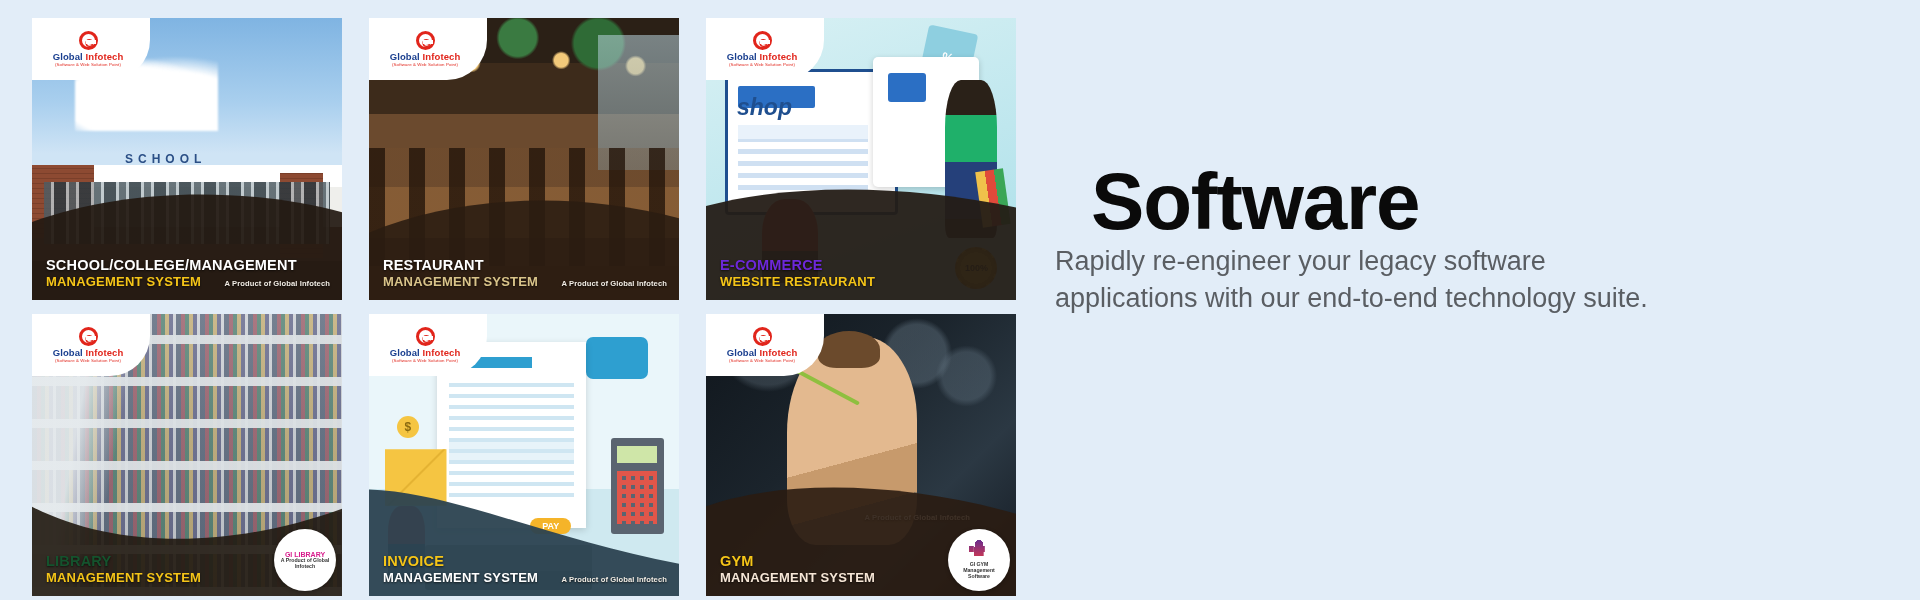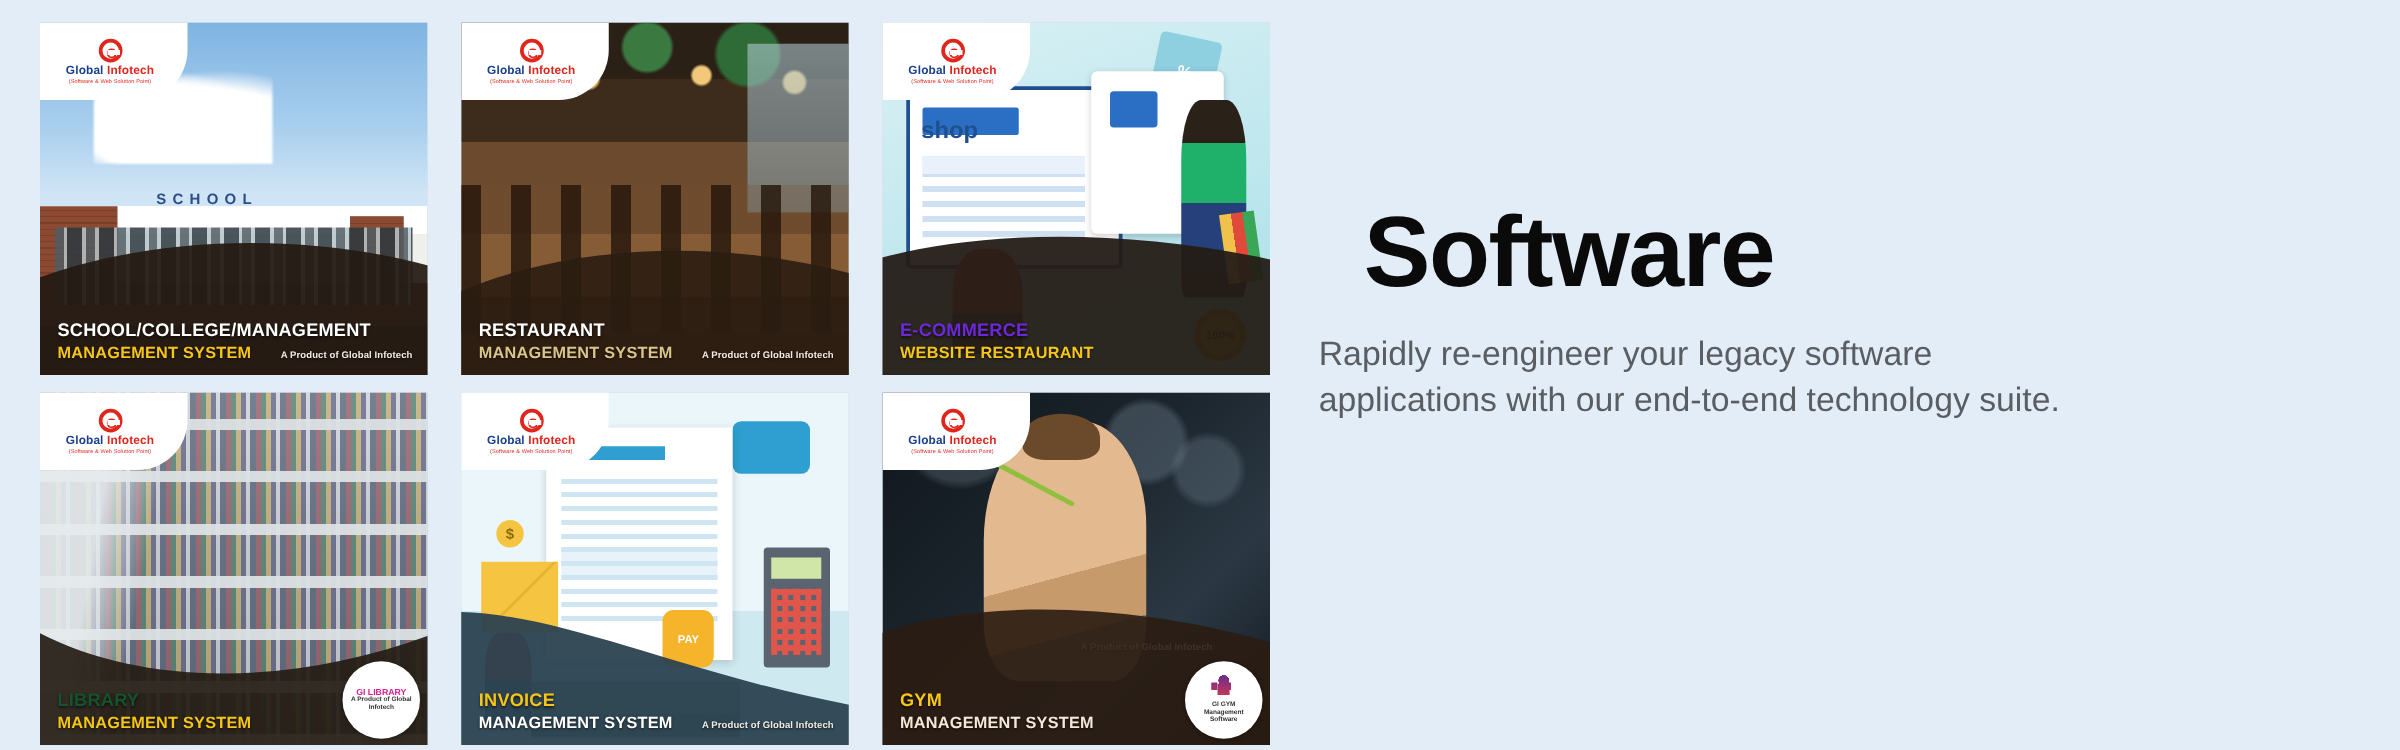--- a/index.html
+++ b/index.html
@@ -103,21 +103,21 @@
     background:#2b6fc4; border-radius:2px;
   }
   .ecom-mon:after{
     content:""; position:absolute; left:6%; top:38%; width:78%; height:46%;
     background:
       linear-gradient(180deg,#e9f2fb 0 22%, transparent 22%),
       repeating-linear-gradient(180deg,#cfe0f2 0 5px, transparent 5px 12px);
   }
   .ecom-shop{
     position:absolute; left:10%; top:27%; color:#1f4f8f;
-    font-weight:800; font-size:19px; z-index:3;
+    font-weight:800; font-size:23px; font-style:italic; z-index:3;
   }
   .ecom-panel{
     position:absolute; right:12%; top:14%; width:34%; height:46%;
     background:#fff; border-radius:5px; box-shadow:0 2px 6px rgba(0,0,0,.18);
   }
   .ecom-panel:before{
     content:""; position:absolute; left:14%; top:12%; width:36%; height:22%;
     background:#2b6fc4; border-radius:3px;
   }
   .ecom-lady{
@@ -179,21 +179,21 @@
   }
   .inv-doc:after{
     content:""; position:absolute; left:8%; top:22%; width:84%; height:62%;
     background:
       repeating-linear-gradient(180deg,#cfe6f2 0 4px, transparent 4px 11px),
       linear-gradient(180deg, transparent 0 48%, #e7f3f9 48% 70%, transparent 70%);
   }
   .inv-pay{
     position:absolute; left:52%; bottom:22%;
     background:#f5b429; color:#fff; font-size:9px; font-weight:800;
-    padding:18px 12px; border-radius:9px; z-index:4;
+    padding:3px 12px; border-radius:9px; z-index:4;
   }
   .inv-mail{
     position:absolute; left:5%; top:48%; width:20%; height:20%;
     background:#f5c542; clip-path:polygon(0 0,100% 0,100% 100%,0 100%);
   }
   .inv-mail:before{
     content:""; position:absolute; inset:0;
     background:linear-gradient(135deg,transparent 48%, #e0ae2e 50%, transparent 52%);
   }
   .inv-coin{
@@ -344,21 +344,20 @@
   .headline{
     font-size:80px;
     font-weight:800;
     color:#0a0a0a;
     line-height:1.04;
     letter-spacing:-1.2px;
     max-width:600px;
     margin-left:36px;
   }
   .subcopy{
-    margin-top:22px;
     font-size:27px;
     color:#5a5e63;
     line-height:1.35;
     max-width:800px;
   }
   .subcopy .l2{ display:block; }
 </style>
 </head>
 <body>
 

